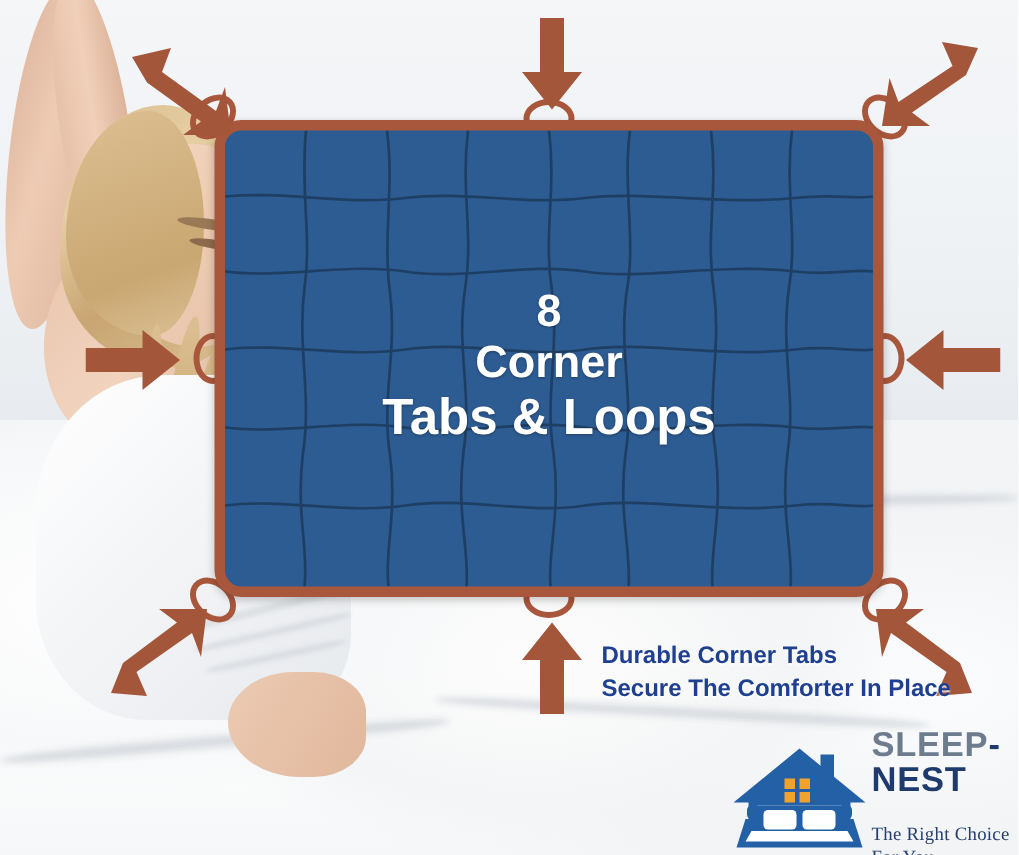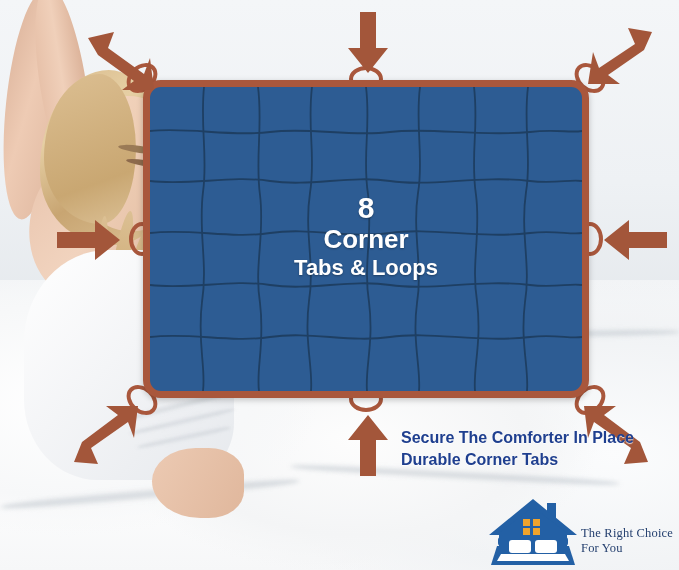--- a/index.html
+++ b/index.html
@@ -176,22 +176,22 @@
     position: absolute;
     left: 0; right: 0; top: 104px;
     text-align: center;
     color: #ffffff;
     font-weight: bold;
     line-height: 1.14;
     text-shadow: 0 1px 2px rgba(0,0,0,0.32);
     pointer-events: none;
   }
   .headline .l1 { font-size: 30px; }
-  .headline .l2 { font-size: 26px; }
-  .headline .l3 { font-size: 22px; }
+  .headline .l2 { font-size: 30px; }
+  .headline .l3 { font-size: 34px; }
 
   
   .arrow { position: absolute; }
   .arrow svg { display: block; }
 
   
   .caption {
     position: absolute;
     left: 401px; top: 427px;
     color: #1f3f8f;
@@ -347,22 +347,22 @@
     </svg>
   </div>
 
   <div class="arrow" style="left:582px; top:398px;">
     <svg width="72" height="68" viewBox="0 0 72 68">
       <path d="M66,64 L42,66 L49,50 L12,24 L6,40 L2,8 L34,8 L22,17 L58,44 Z" fill="#a3563a"></path>
     </svg>
   </div>
 
   <div class="caption">
+    <div>Durable Corner Tabs</div>
     <div>Secure The Comforter In Place</div>
-    <div>Durable Corner Tabs</div>
   </div>
 
   <div class="logo">
     <svg class="logo-mark" viewBox="0 0 92 70">
 
       <rect x="60" y="6" width="9" height="18" fill="#2360a5"></rect>
 
       <path d="M46,2 L90,38 L80,38 L46,13 L12,38 L2,38 Z" fill="#2360a5"></path>
 
       <path d="M12,36 L12,62 L18,62 L18,40 L74,40 L74,62 L80,62 L80,36 L46,10 Z" fill="#2360a5"></path>
@@ -375,17 +375,20 @@
       <rect x="11" y="40" width="70" height="9" rx="3" fill="#2360a5"></rect>
 
       <path d="M10,49 L82,49 L88,68 L4,68 Z" fill="#2360a5"></path>
 
       <rect x="22" y="43" width="22" height="13" rx="3" fill="#ffffff"></rect>
       <rect x="48" y="43" width="22" height="13" rx="3" fill="#ffffff"></rect>
 
       <path d="M14,57 L78,57 L82,64 L10,64 Z" fill="#ffffff"></path>
     </svg>
     <div class="logo-text">
+      <div class="logo-word">
+        <span class="sleep">SLEEP</span><span class="nest">-NEST</span>
+      </div>
       <div class="logo-tag">The Right Choice For You</div>
     </div>
   </div>
 
 </div>
 
 </body></html>

